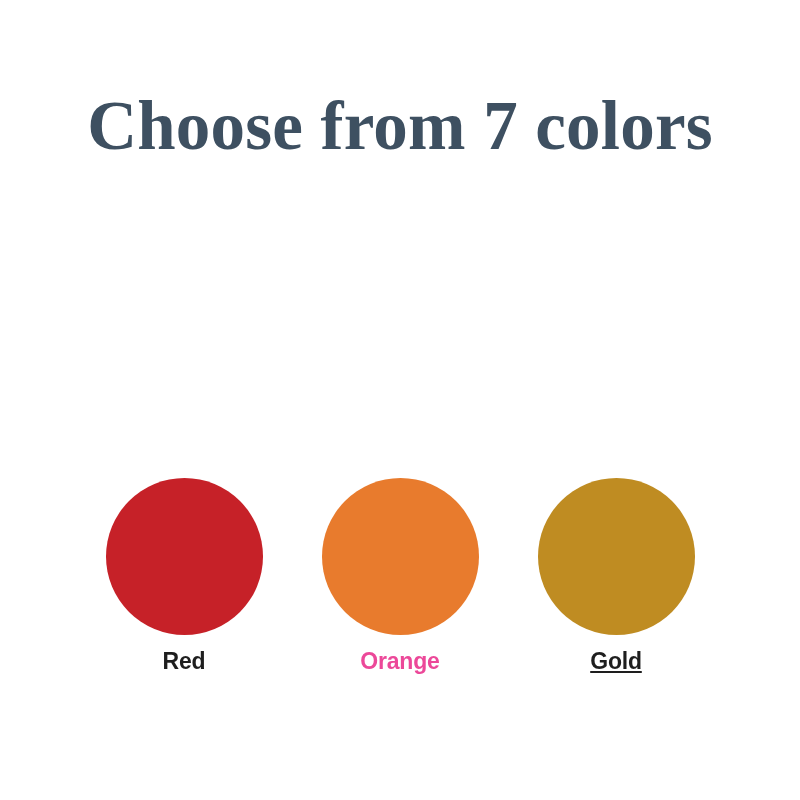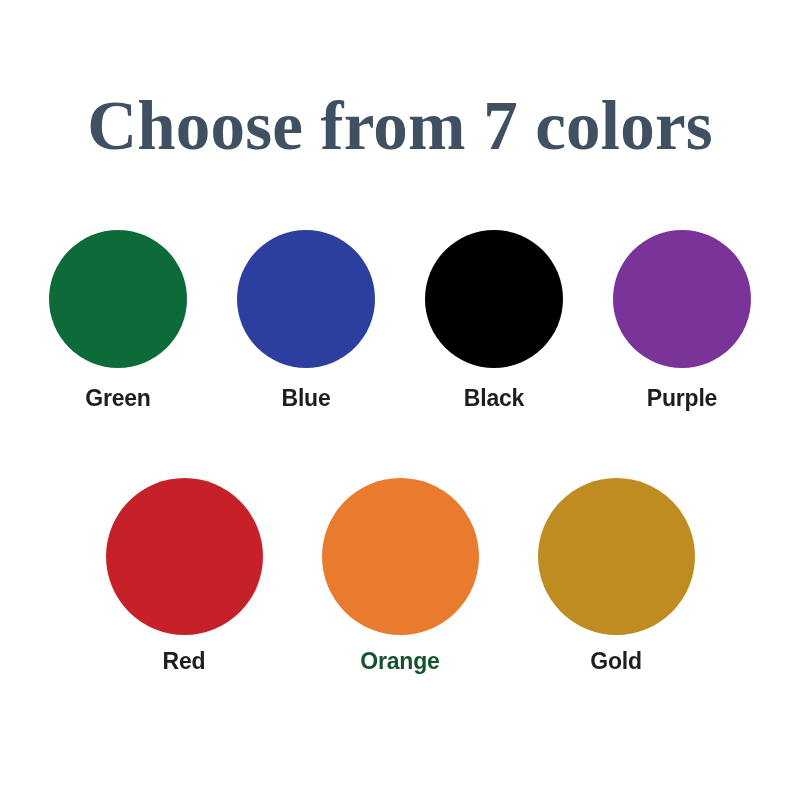--- a/index.html
+++ b/index.html
@@ -96,56 +96,33 @@
     margin-top: 14px;
   }
 </style>
 </head>
 <body style="background: rgb(255, 255, 255);">
 
 <div class="page">
 
   <h1 class="title" style="color: rgb(62, 80, 97);">Choose from 7 colors</h1>
 
-  <div class="swatch-row row-top">
-
-    <div class="swatch">
-      <span class="swatch-dot" style="background-color: rgb(13, 107, 58);"></span>
-      <span class="swatch-label" style="color: rgb(30, 30, 30);">Green</span>
-    </div>
-
-    <div class="swatch">
-      <span class="swatch-dot" style="background-color: rgb(44, 62, 158);"></span>
-      <span class="swatch-label" style="color: rgb(30, 30, 30);">Blue</span>
-    </div>
-
-    <div class="swatch">
-      <span class="swatch-dot" style="background-color: rgb(0, 0, 0);"></span>
-      <span class="swatch-label" style="color: rgb(30, 30, 30);">Black</span>
-    </div>
-
-    <div class="swatch">
-      <span class="swatch-dot" style="background-color: rgb(122, 51, 153);"></span>
-      <span class="swatch-label" style="color: rgb(30, 30, 30);">Purple</span>
-    </div>
-
-  </div>
 
   <div class="swatch-row row-bottom">
 
     <div class="swatch">
       <span class="swatch-dot" style="background-color: rgb(198, 33, 40);"></span>
       <span class="swatch-label" style="color: rgb(30, 30, 30);">Red</span>
     </div>
 
     <div class="swatch">
       <span class="swatch-dot" style="background-color: rgb(232, 123, 45);"></span>
-      <span class="swatch-label" style="color: #14532d;">Orange</span>
+      <span class="swatch-label" style="color: #ec4899;">Orange</span>
     </div>
 
     <div class="swatch">
       <span class="swatch-dot" style="background-color: rgb(191, 140, 34);"></span>
-      <span class="swatch-label" style="color: rgb(30, 30, 30);">Gold</span>
+      <span class="swatch-label" style="color: rgb(30, 30, 30); text-decoration: underline;">Gold</span>
     </div>
 
   </div>
 
 </div>
 
 </body></html>

